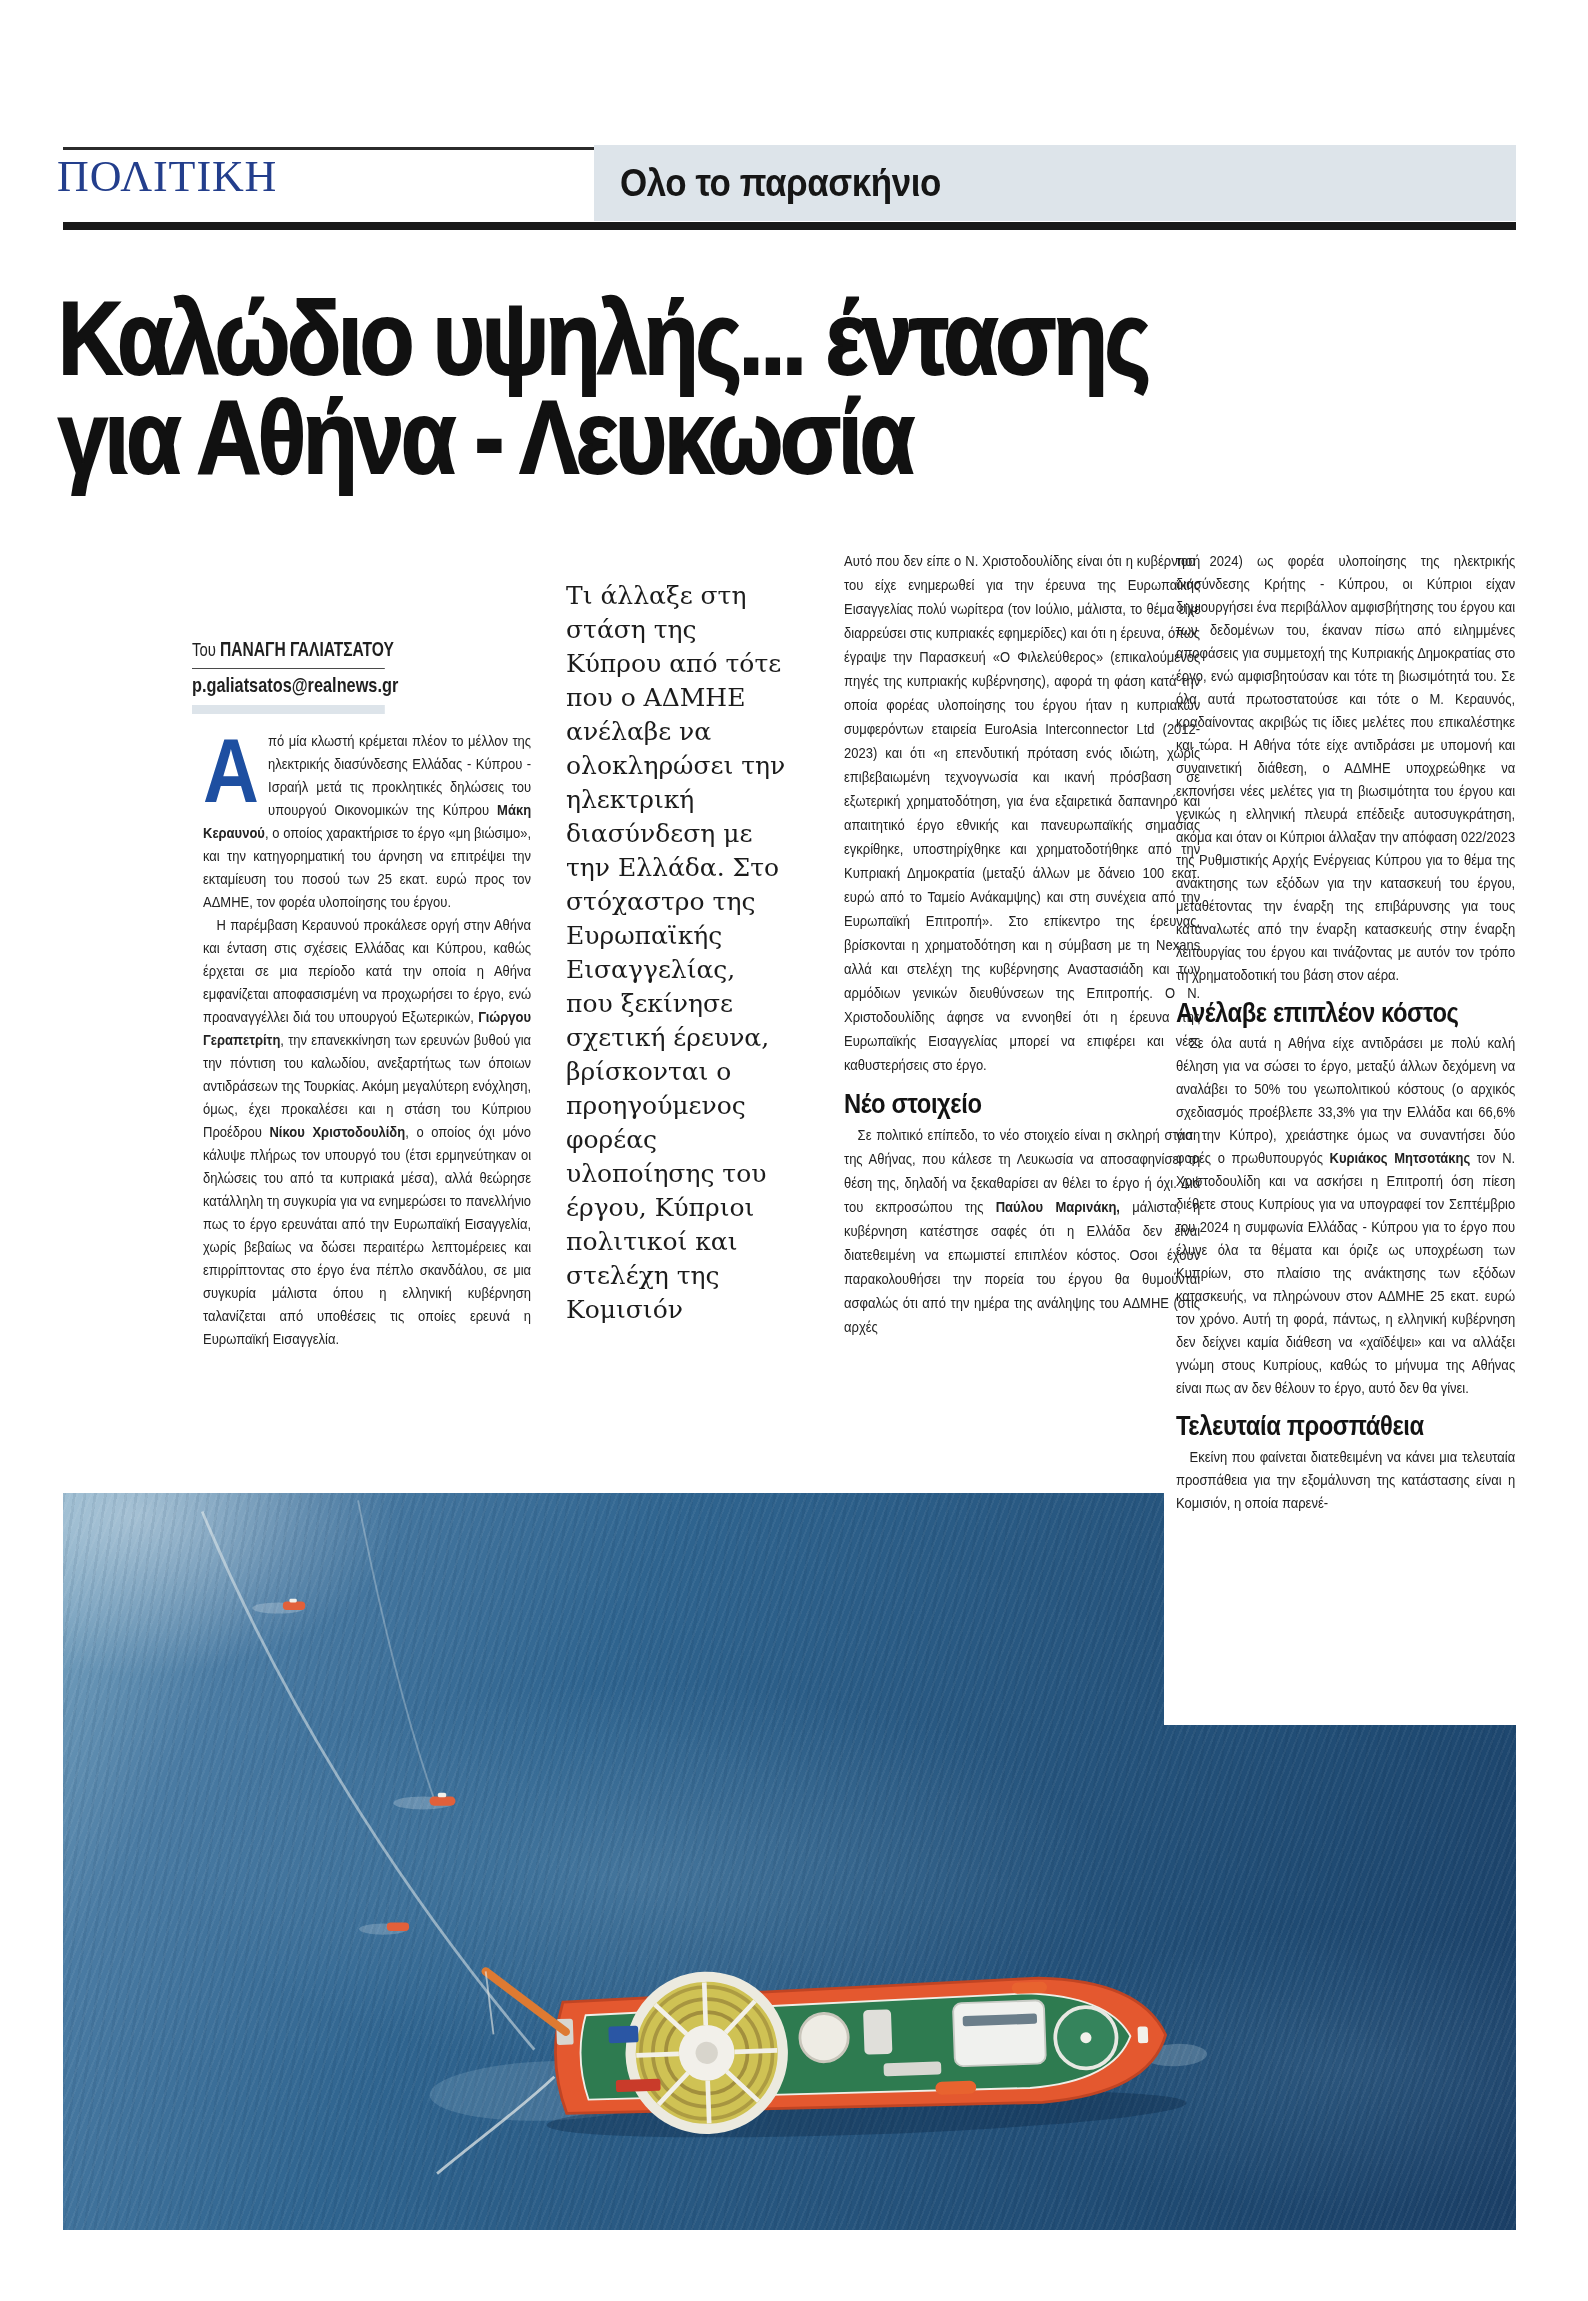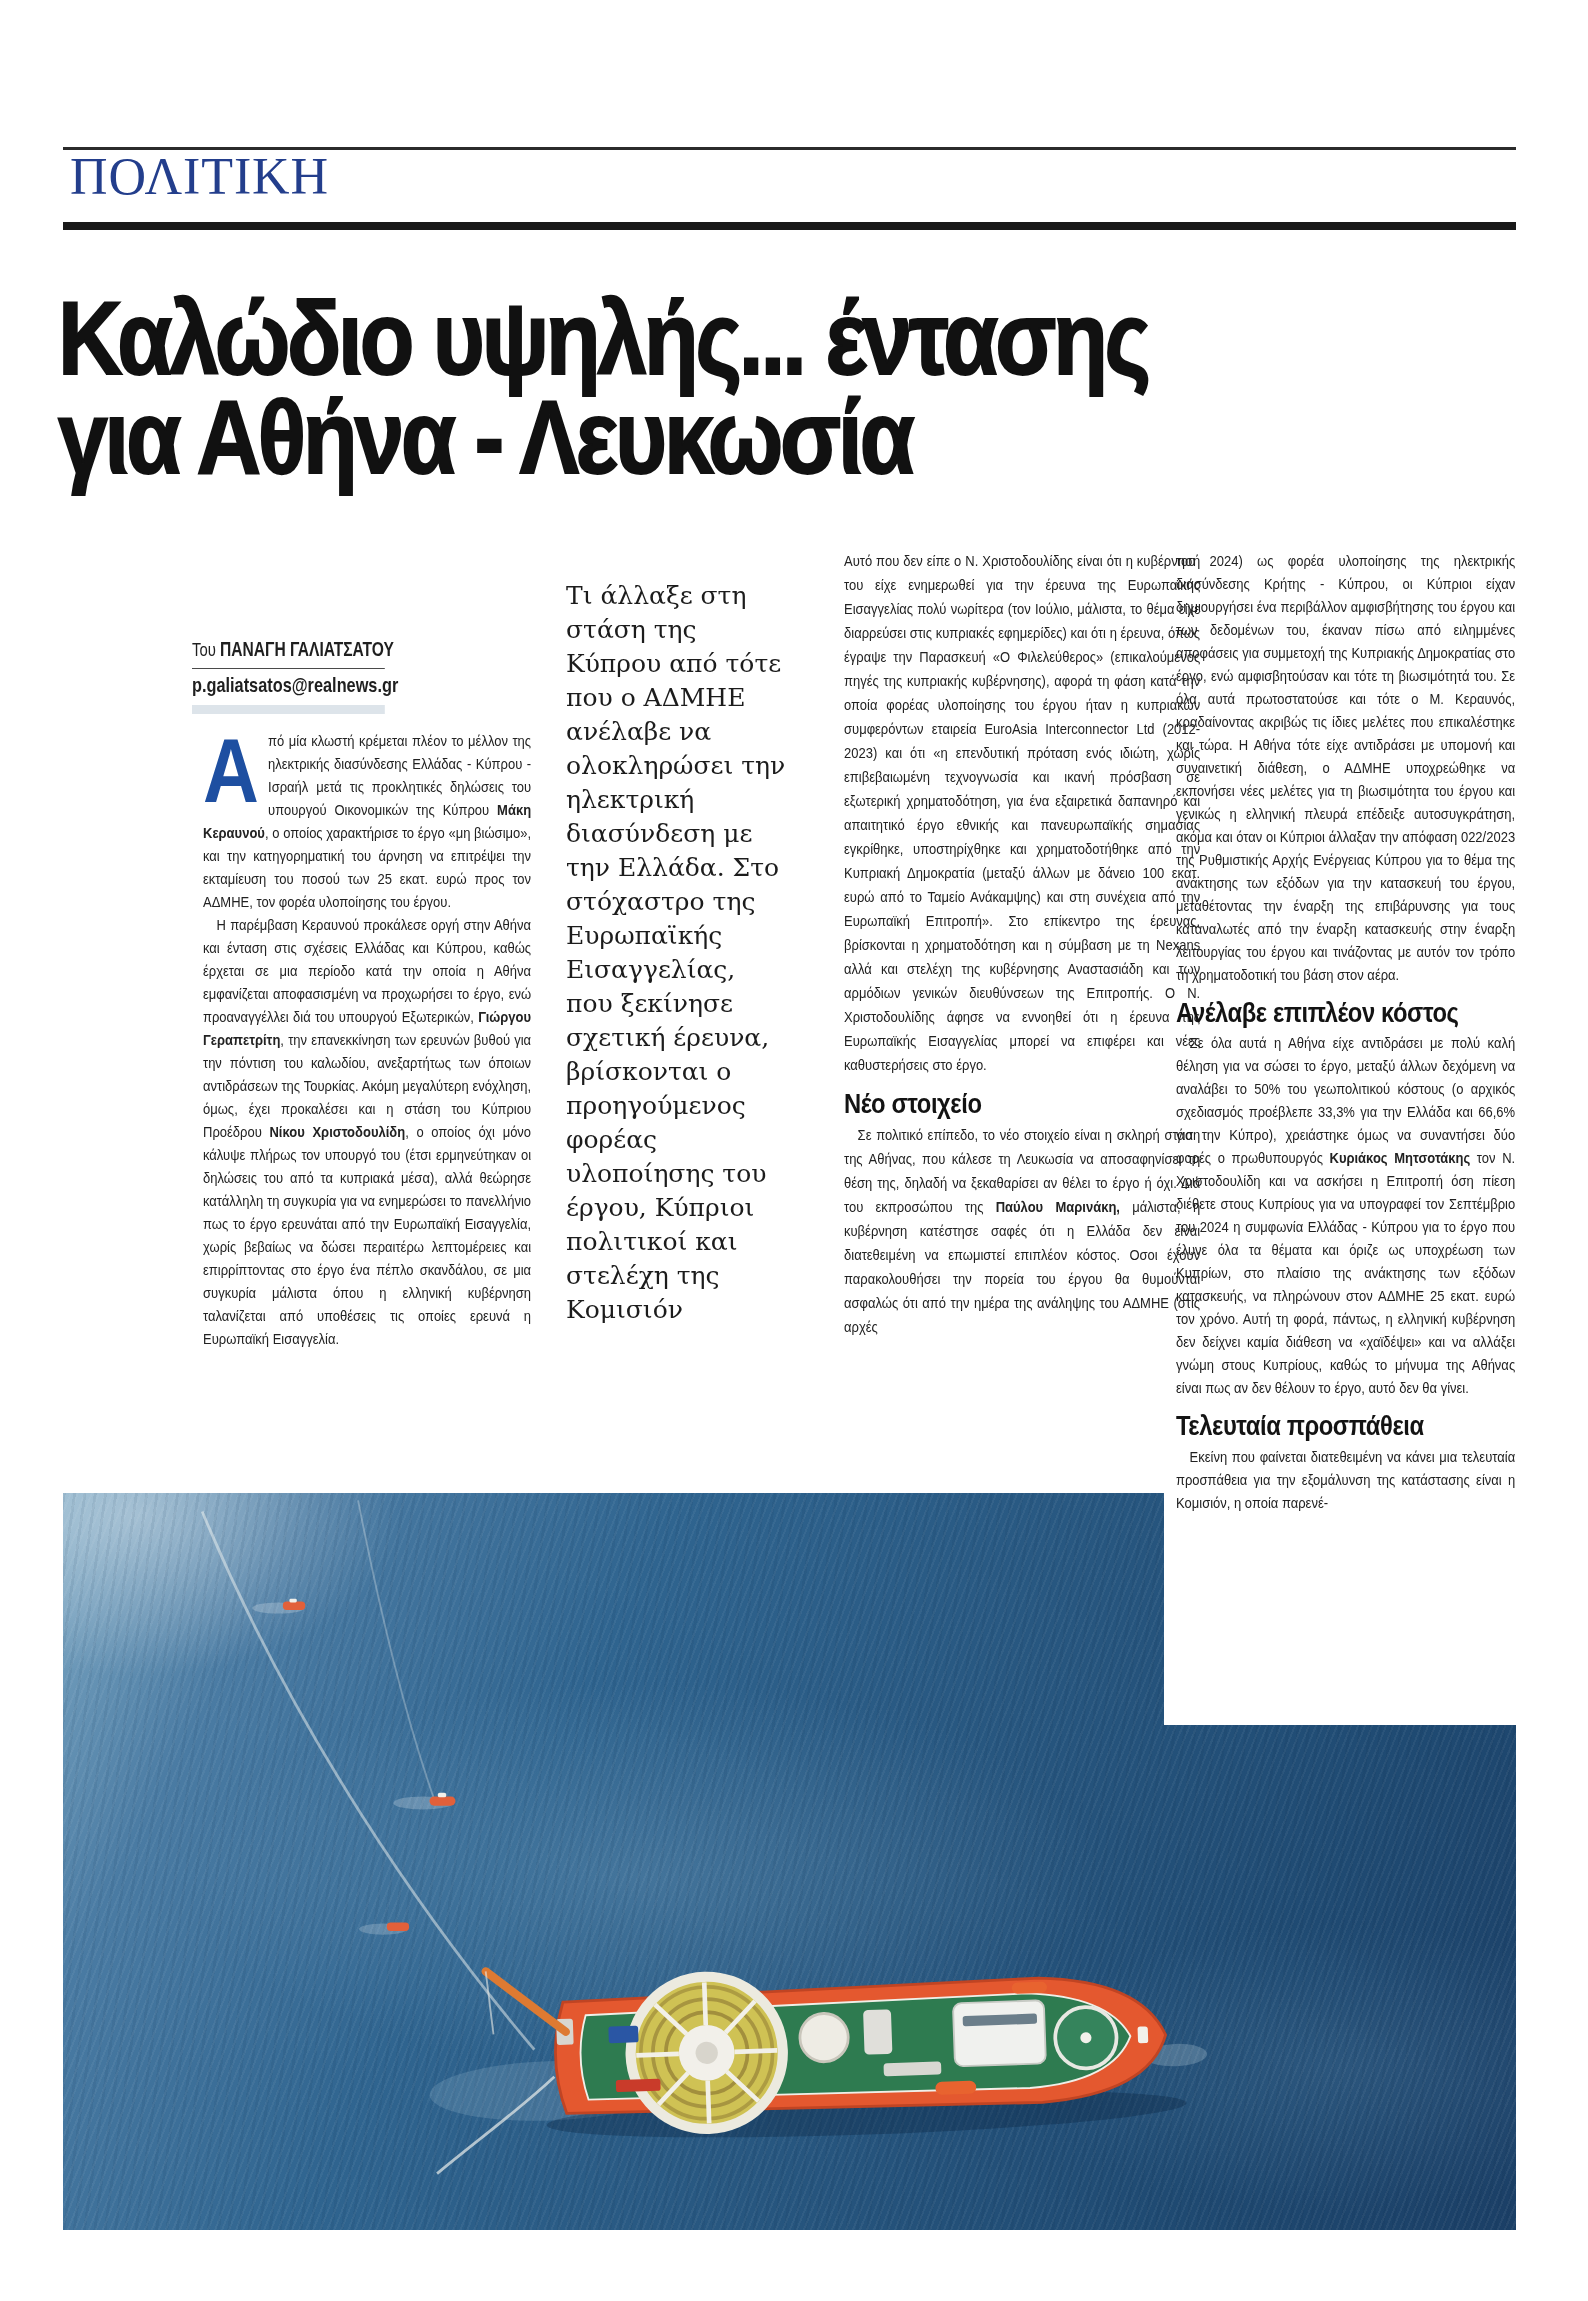--- a/index.html
+++ b/index.html
@@ -13,22 +13,22 @@
   .mast-divider { width:4.6px; height:33px; background:#1f4fa3; margin:0 11px; }
   .brand { font-size:34px; letter-spacing:-1.4px; line-height:32px; white-space:nowrap; }
   .brand b { font-weight:700; }
   .brand-light { font-weight:400; }
   .site { font-size:17.6px; font-weight:700; margin-left:8.3px; line-height:22px; }
   .mast-date { position:absolute; right:0; bottom:5.6px; font-size:23px; color:#111;
                transform:scaleX(.8); transform-origin:right bottom; white-space:nowrap; }
   .header-rule { position:absolute; left:63px; right:73px; top:147px; height:2.8px; background:#2b2b2b; }
 
   
-  .section-title { position:absolute; left:70px; top:148px; font-family:"Liberation Serif", serif;
-                   font-size:52px; line-height:58px; color:#233e8c; letter-spacing:0.9px; }
+  .section-title { position:absolute; left:57px; top:148px; font-family:"Liberation Serif", serif;
+                   font-size:44px; line-height:58px; color:#233e8c; letter-spacing:0.9px; }
   .section-banner { position:absolute; left:594px; right:73px; top:145px; height:76px; background:#dde4ea; }
   .banner-text { position:absolute; left:26px; top:50%; transform:translateY(-50%) scaleX(.92);
                  transform-origin:left center; font-size:38px; font-weight:700; letter-spacing:-0.5px;
                  color:#161616; white-space:nowrap; }
   .section-rule { position:absolute; left:63px; right:73px; top:222px; height:8.3px; background:#191919; }
 
   
   .headline { position:absolute; left:58px; top:289px; margin:0; font-size:104px; line-height:99px;
               font-weight:700; letter-spacing:-3.7px; color:#111; -webkit-text-stroke:1.9px #111;
               transform:scaleX(.86); transform-origin:left top; white-space:nowrap; }
@@ -79,20 +79,23 @@
   .photo-art { position:absolute; inset:0; }
 </style>
 </head>
 <body>
 
 <div class="page">
 
   <div class="header-rule"></div>
 
   <div class="section-title">ΠΟΛΙΤΙΚΗ</div>
+  <div class="section-banner">
+    <span class="banner-text">Ολο το παρασκήνιο</span>
+  </div>
   <div class="section-rule"></div>
 
   <h1 class="headline"><span>Καλώδιο υψηλής... έντασης</span><br><span>για Αθήνα - Λευκωσία</span></h1>
 
   <div class="byline">
     <div class="byline-inner">
       <div class="byline-top"><span>Του</span> <b>ΠΑΝΑΓΗ ΓΑΛΙΑΤΣΑΤΟΥ</b></div>
       <div class="byline-rule"></div>
       <div class="byline-email">p.galiatsatos@realnews.gr</div>
       <div class="byline-bar"></div>

